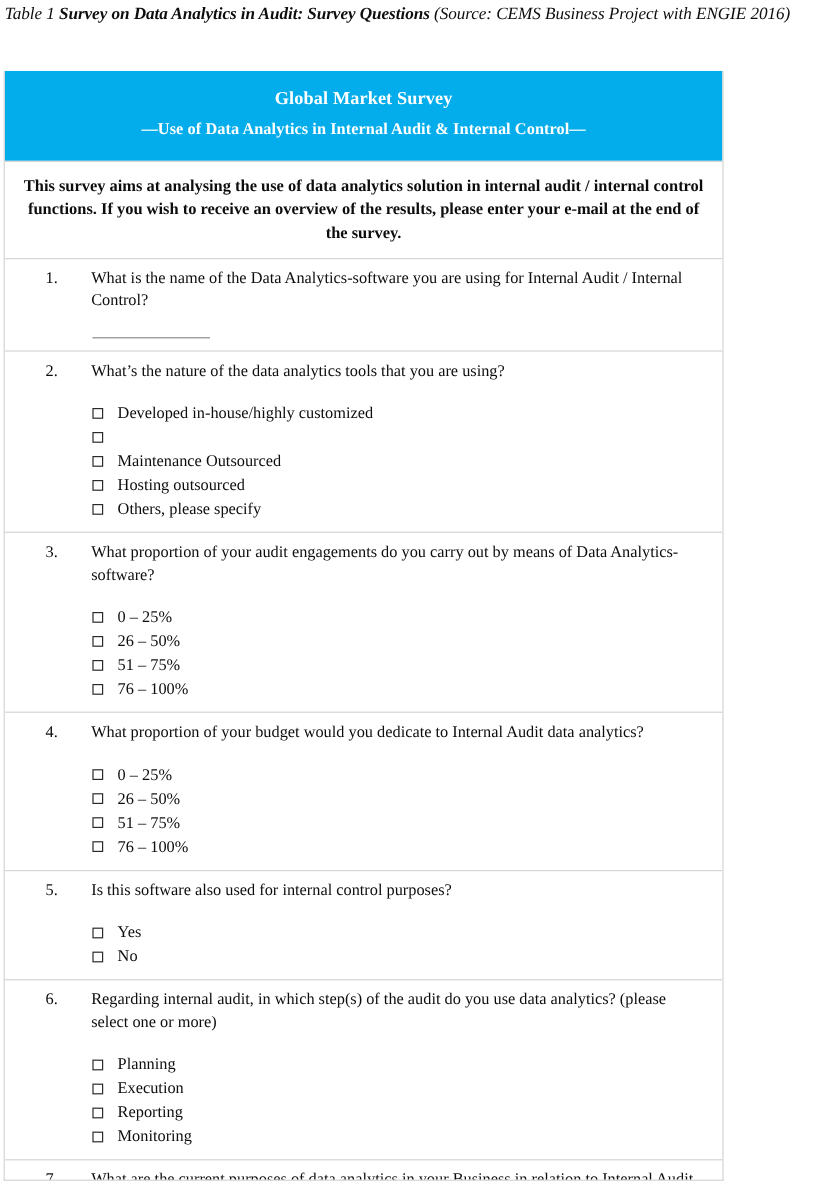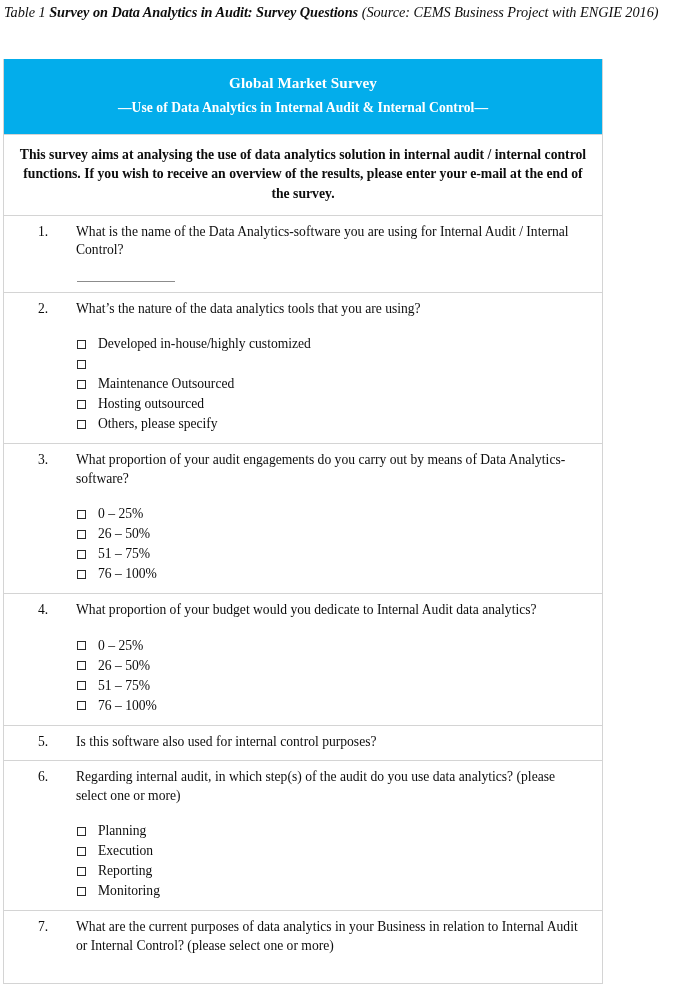--- a/index.html
+++ b/index.html
@@ -240,20 +240,30 @@
               <span class="checkbox"></span>
               <span class="opt-label">76 – 100%</span>
             </div>
           </div>
         </div>
         <div class="q-row">
           <div class="q-head">
             <div class="q-num">5.</div>
             <div class="q-text">Is this software also used for internal control purposes?</div>
           </div>
+          <div class="options">
+            <div class="opt">
+              <span class="checkbox"></span>
+              <span class="opt-label">Yes</span>
+            </div>
+            <div class="opt">
+              <span class="checkbox"></span>
+              <span class="opt-label">No</span>
+            </div>
+          </div>
         </div>
         <div class="q-row">
           <div class="q-head">
             <div class="q-num">6.</div>
             <div class="q-text">Regarding internal audit, in which step(s) of the audit do you use data analytics? (please select one or more)</div>
           </div>
           <div class="options">
             <div class="opt">
               <span class="checkbox"></span>
               <span class="opt-label">Planning</span>

